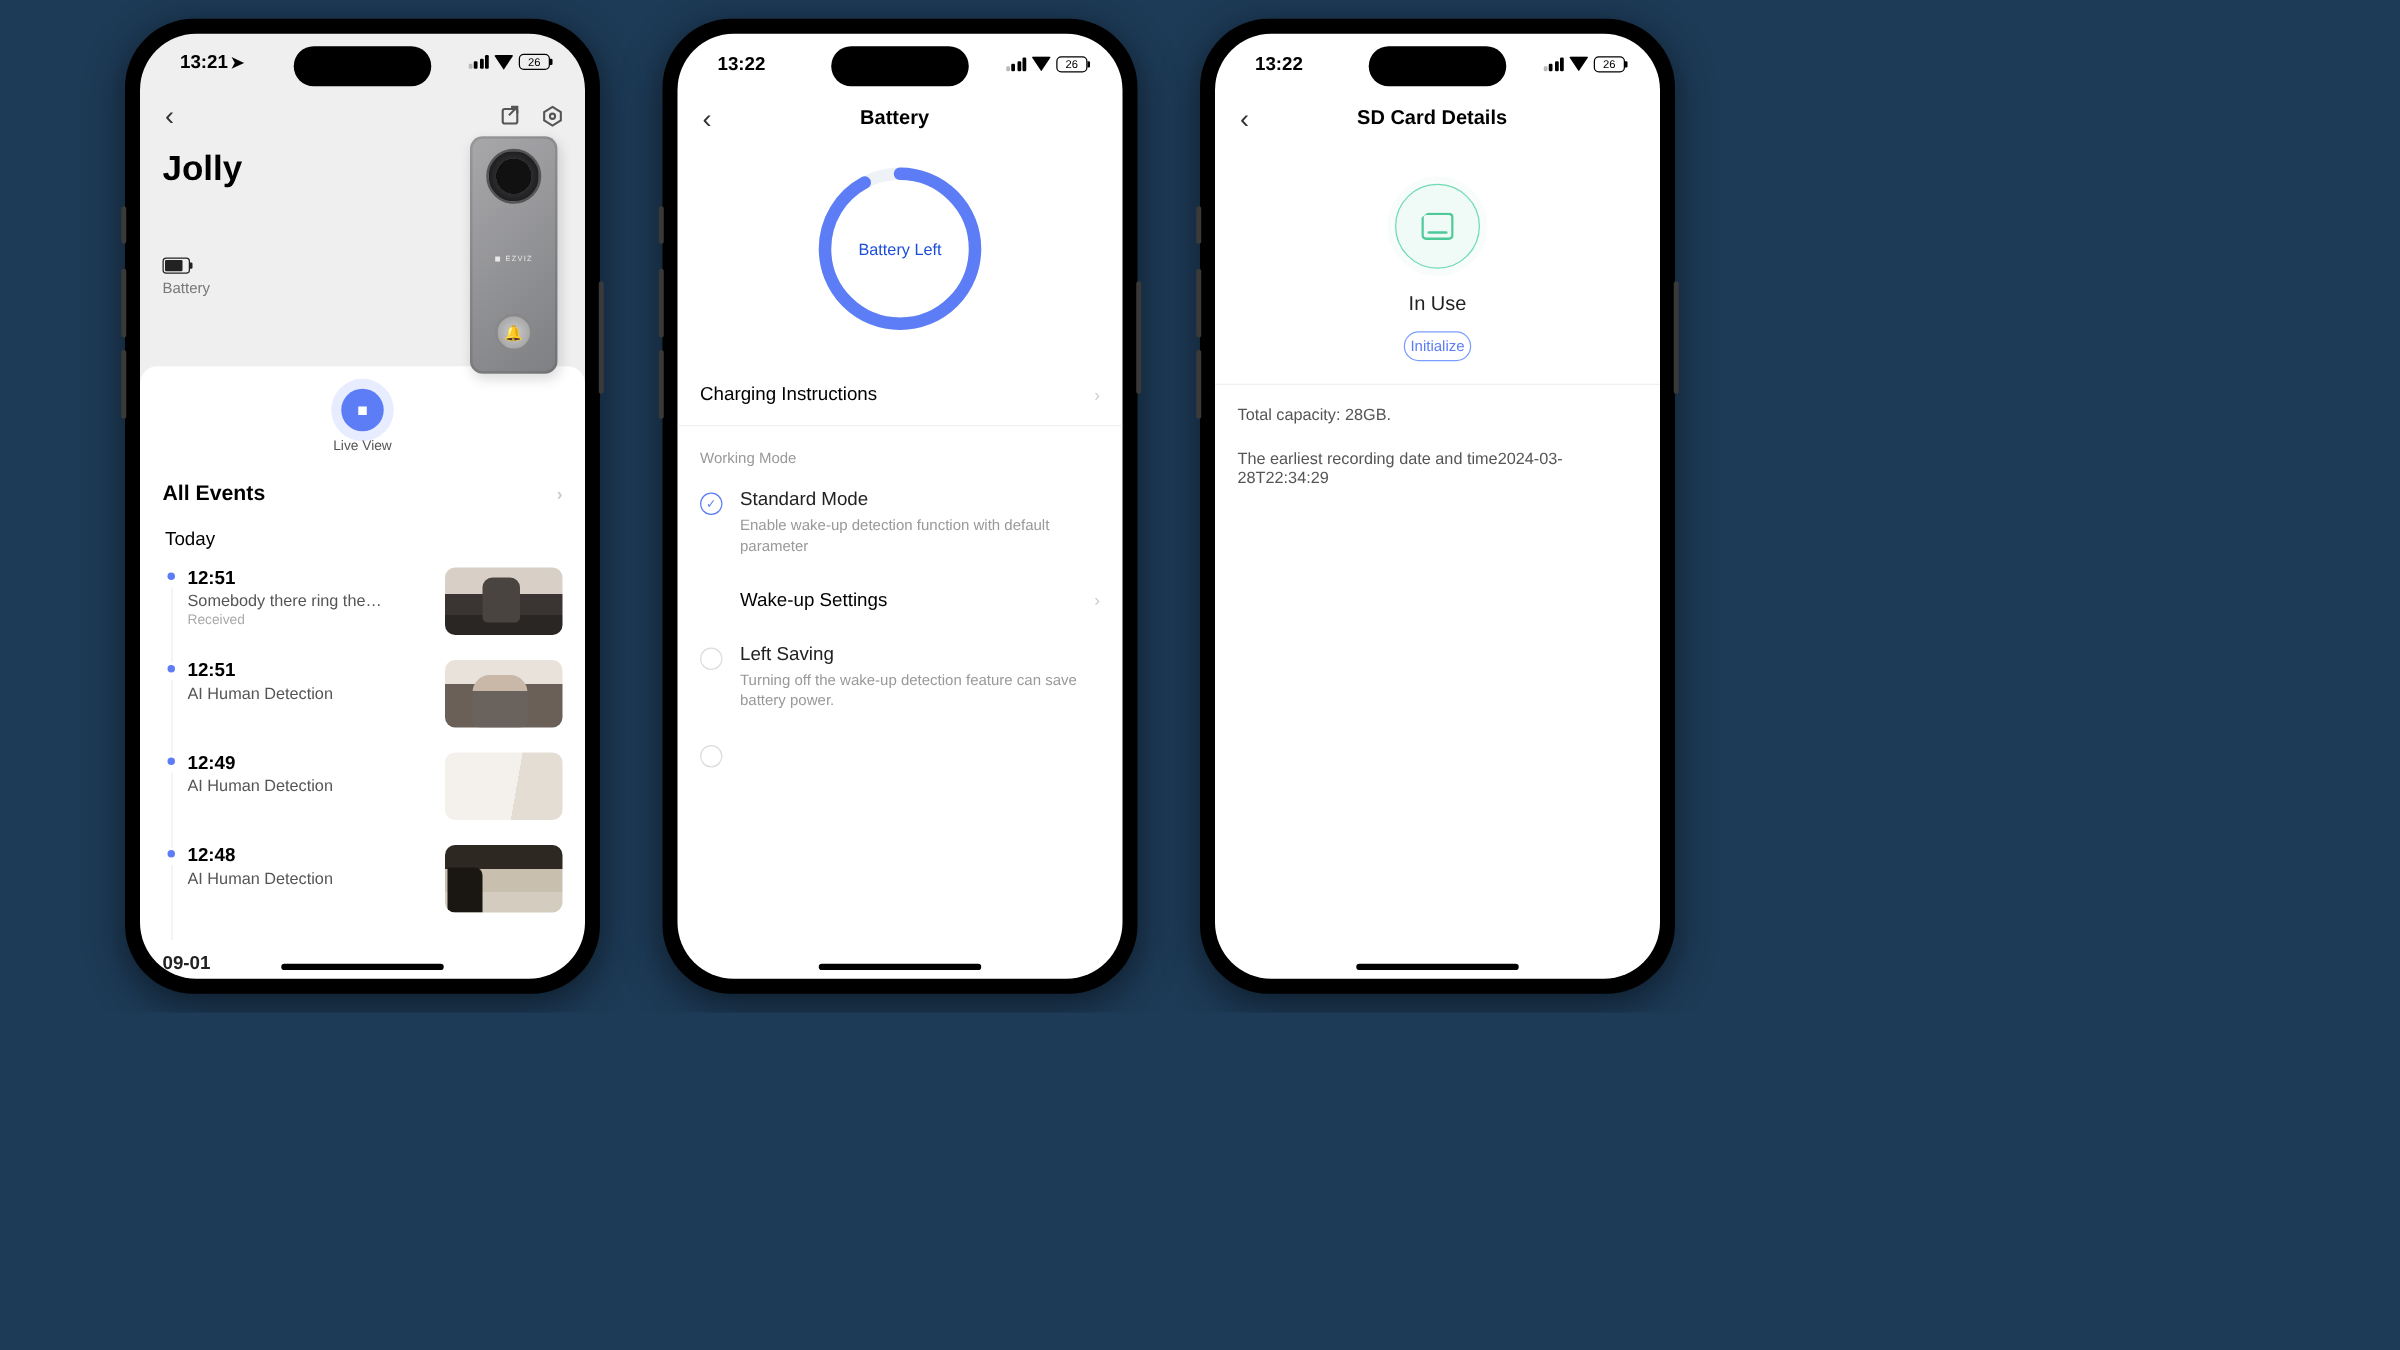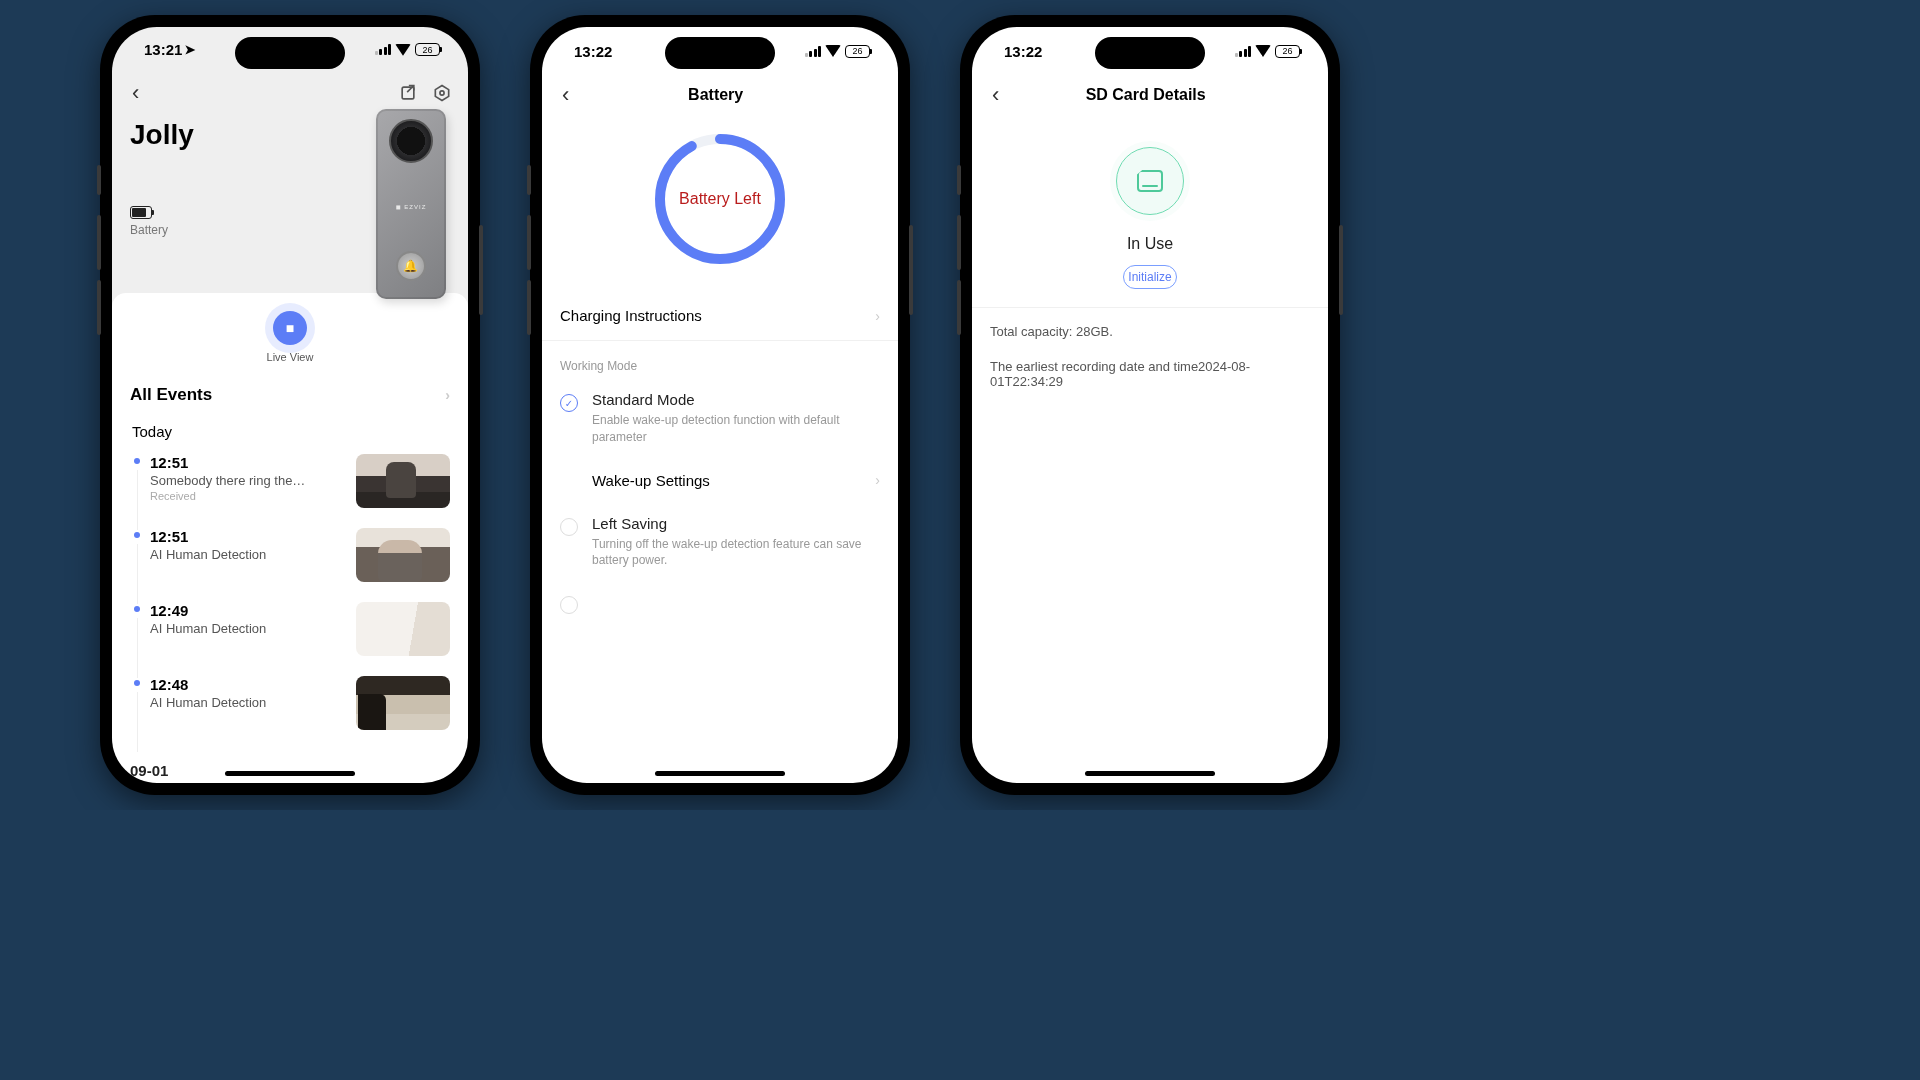--- a/index.html
+++ b/index.html
@@ -124,21 +124,21 @@
   .th-b::after{content:"";position:absolute;left:22px;top:12px;width:44px;height:42px;background:linear-gradient(#c9b8a8 30%,#6a625c 30%);border-radius:14px 14px 6px 6px;}
   .th-c { background:linear-gradient(100deg,#f4f1ed 60%,#e4ddd4 60%); }
   .th-d { background:linear-gradient(#2e2822 35%,#c9bfae 35% 70%,#d4ccbe 70%); position:relative;}
   .th-d::after{content:"";position:absolute;left:2px;top:18px;width:28px;height:36px;background:#1a1612;border-radius:0 6px 0 0;}
   .date-foot { padding:18px 18px 4px; font-size:15px; font-weight:600; color:#222; }
   .home-ind { position:absolute; bottom:7px; left:50%; transform:translateX(-50%); width:130px;height:5px;background:#000;border-radius:3px; }
 
   
   .batt-ring { width:140px;height:140px;margin:14px auto 22px;position:relative; }
   .ring-svg { transform:rotate(-90deg); }
-  .ring-lbl { position:absolute;inset:0;display:flex;align-items:center;justify-content:center;font-size:16px;color:#b91c1c; }
+  .ring-lbl { position:absolute;inset:0;display:flex;align-items:center;justify-content:center;font-size:13px;color:#1d4ed8; }
   .list-row { display:flex;align-items:center;justify-content:space-between;padding:16px 18px;font-size:15px;border-bottom:1px solid #f0f0f0; }
   .sect-lbl { padding:18px 18px 6px;font-size:12px;color:#999; }
   .mode { display:flex;gap:14px;padding:12px 18px; align-items:flex-start;}
   .radio { width:18px;height:18px;border:1.5px solid #5c7df6;border-radius:50%;margin-top:3px;flex-shrink:0;display:flex;align-items:center;justify-content:center;color:#5c7df6;font-size:10px;}
   .radio.off { border-color:#ddd; }
   .mode-body { flex:1; }
   .mode-t { font-size:15px;color:#222; }
   .mode-d { font-size:12px;color:#999;margin-top:4px;line-height:1.4; }
   .sub-row { display:flex;align-items:center;justify-content:space-between;padding:14px 18px 14px 50px;font-size:15px; }
   
@@ -339,16 +339,16 @@
       <div class="nav-title">SD Card Details</div>
     </div>
     <div class="sd-hero">
       <div class="sd-circ">
           <div class="sd-ic"></div>
         </div>
       <div class="sd-status">In Use</div>
       <div class="init-btn">Initialize</div>
     </div>
     <div class="info-txt">Total capacity: 28GB.</div>
-    <div class="info-txt">The earliest recording date and time2024-08-01T22:34:29</div>
+    <div class="info-txt">The earliest recording date and time2024-03-28T22:34:29</div>
     <div class="home-ind"></div>
   </div>
 </div>
 
 </body></html>

